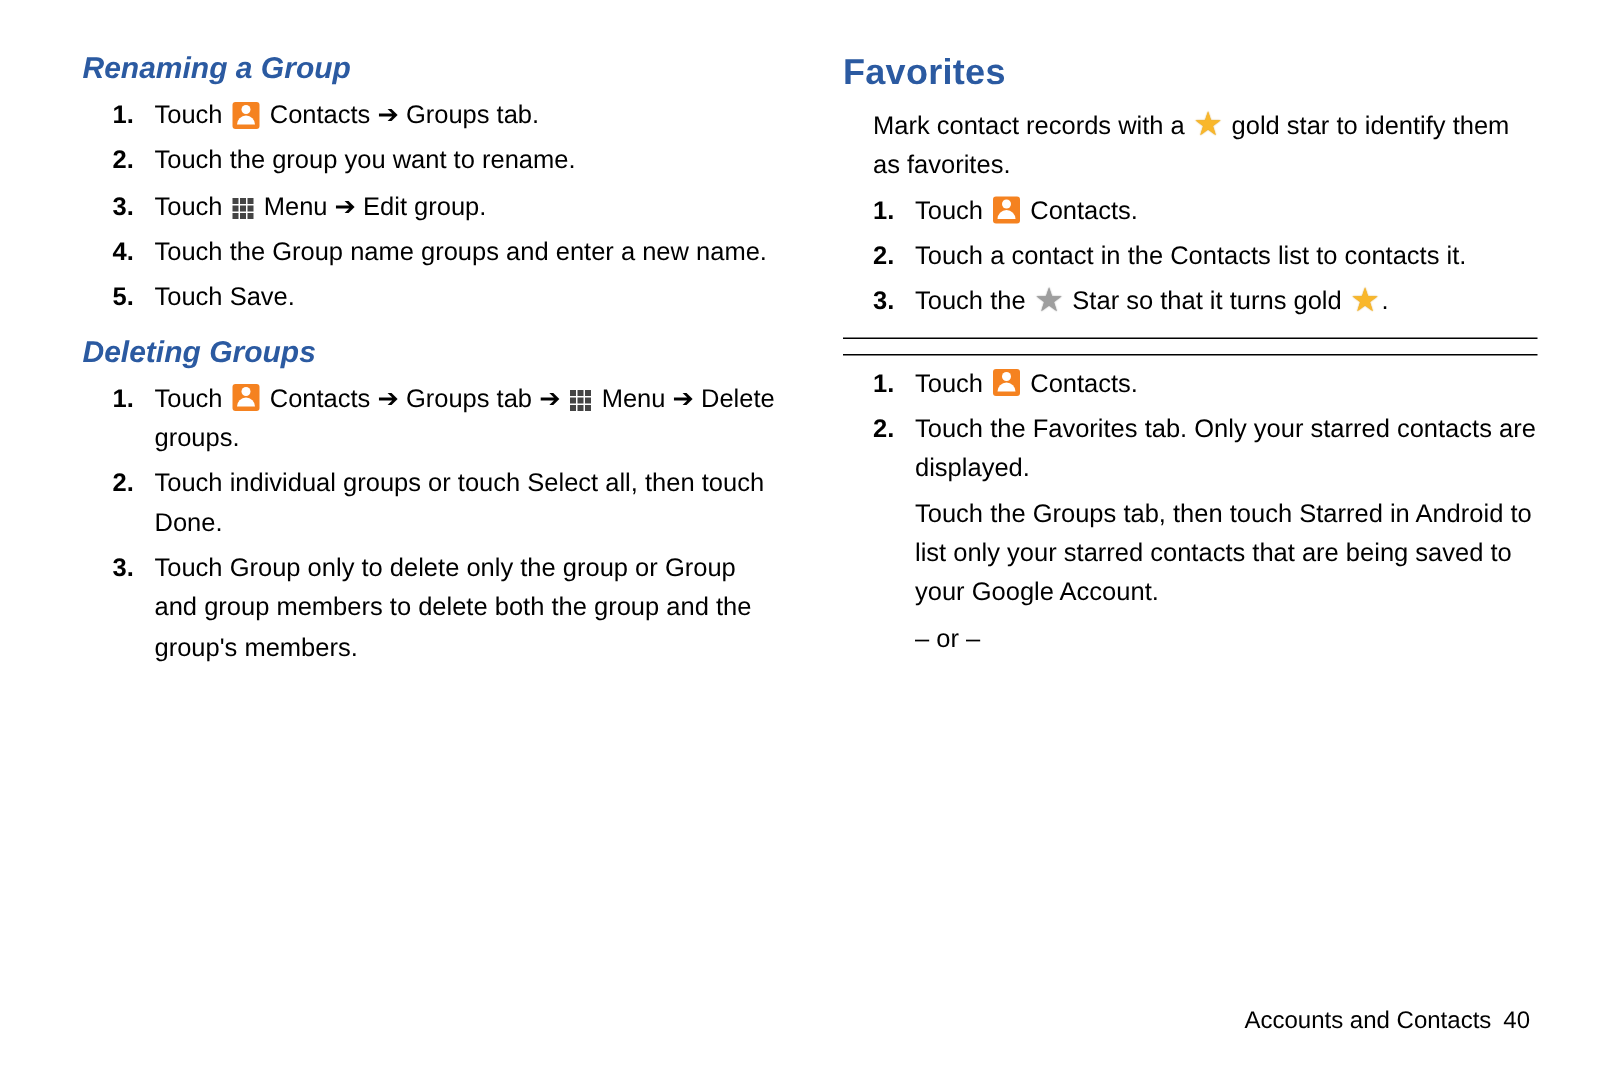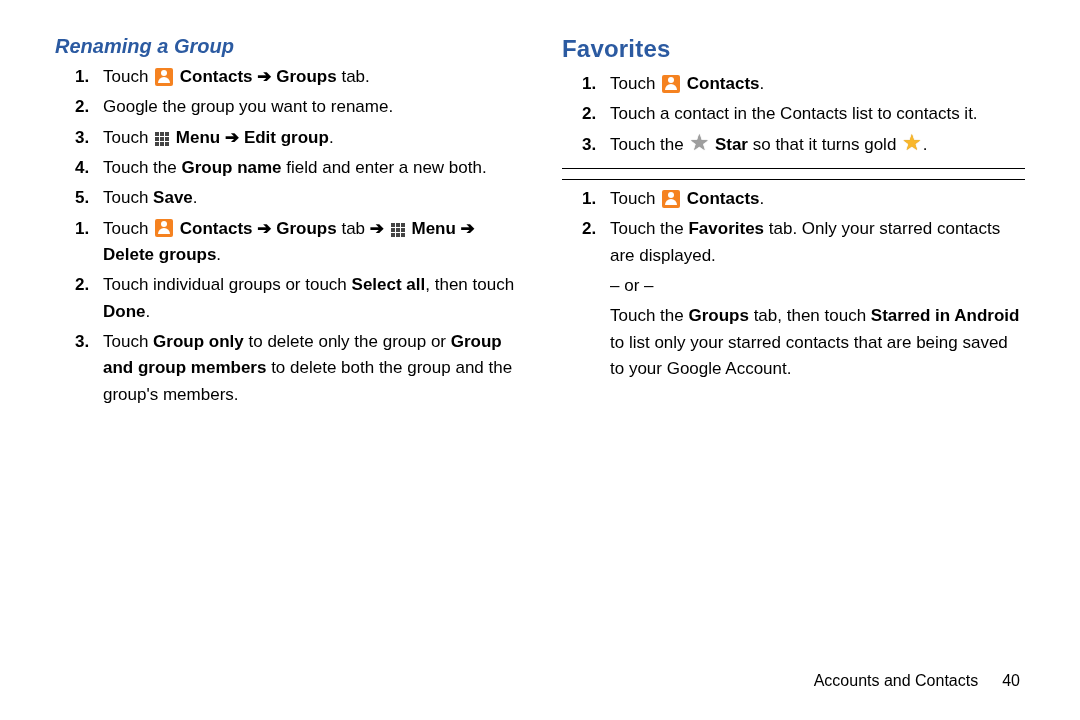--- a/index.html
+++ b/index.html
@@ -60,21 +60,21 @@
     line-height: 1.55;
     margin-left: 20px;
     margin-bottom: 4px;
   }
   p.continuation {
     font-size: 17px;
     line-height: 1.55;
     margin-left: 48px;
     margin-bottom: 4px;
   }
-  .b { font-weight: bold; margin-top: 24px; }
+  .b { font-weight: normal; margin-top: 24px; }
   hr.tip-sep {
     border: none;
     border-top: 1px solid #000;
     margin: 10px 0 6px 0;
   }
   .icon {
     display: inline-block;
     vertical-align: middle;
     position: relative;
     top: -1px;
@@ -133,60 +133,64 @@
   }
   .star-gold { color: #F9B72B; text-shadow: 0 0 1px #C78700; }
   .star-grey { color: #9E9E9E; text-shadow: 0 0 1px #777; }
   .footer {
     position: absolute;
     bottom: 30px;
     right: 60px;
     font-size: 16px;
     color: #000;
   }
-  .footer .pg { margin-left: 24px; }
+  .footer .pg { margin-left: 8px; }
 </style>
 </head>
 <body>
 
 <div class="columns">
 
   <div class="col">
     <h2 class="sub" style="margin-top:0">Renaming a Group</h2>
     <ol class="steps">
       <li>
         <span>Touch </span><span class="icon contact-icon"></span><span class="b"> Contacts ➔ Groups</span><span> tab.</span>
       </li>
-      <li>Google the group you want to rename.</li>
+      <li>Touch the group you want to rename.</li>
       <li>
         <span>Touch </span><span class="icon menu-icon"><span></span><span></span><span></span><span></span><span></span><span></span><span></span><span></span><span></span></span><span class="b"> Menu ➔ Edit group</span><span>.</span>
       </li>
       <li>
-        <span>Touch the </span><span class="b">Group name</span><span> field and enter a new both.</span>
+        <span>Touch the </span><span class="b">Group name</span><span> groups and enter a new name.</span>
       </li>
       <li>
         <span>Touch </span><span class="b">Save</span><span>.</span>
       </li>
     </ol>
 
+    <h2 class="sub">Deleting Groups</h2>
     <ol class="steps">
       <li>
         <span>Touch </span><span class="icon contact-icon"></span><span class="b"> Contacts ➔ Groups</span><span> tab </span><span class="b">➔ </span><span class="icon menu-icon"><span></span><span></span><span></span><span></span><span></span><span></span><span></span><span></span><span></span></span><span class="b"> Menu ➔ Delete groups</span><span>.</span>
       </li>
       <li>
         <span>Touch individual groups or touch </span><span class="b">Select all</span><span>, then touch </span><span class="b">Done</span><span>.</span>
       </li>
       <li>
         <span>Touch </span><span class="b">Group only</span><span> to delete only the group or </span><span class="b">Group and group members</span><span> to delete both the group and the group's members.</span>
       </li>
     </ol>
   </div>
 
   <div class="col">
     <h1 class="section">Favorites</h1>
+    <p class="body">
+      <span>Mark contact records with a </span><span class="star-gold">★</span><span> gold star to identify them as favorites.</span>
+    </p>
 
     <ol class="steps">
       <li>
         <span>Touch </span><span class="icon contact-icon"></span><span class="b"> Contacts</span><span>.</span>
       </li>
       <li>Touch a contact in the Contacts list  to contacts it.</li>
       <li>
         <span>Touch the </span><span class="star-grey">★</span><span class="b"> Star</span><span> so that it turns gold </span><span class="star-gold">★</span><span>.</span>
       </li>
     </ol>
@@ -195,22 +199,22 @@
     <hr class="tip-sep">
 
     <ol class="steps">
       <li>
         <span>Touch </span><span class="icon contact-icon"></span><span class="b"> Contacts</span><span>.</span>
       </li>
       <li>
         <span>Touch the </span><span class="b">Favorites</span><span> tab. Only your starred contacts are displayed.</span>
       </li>
     </ol>
-    <p class="continuation">– or –</p>
     <p class="continuation">
       <span>Touch the </span><span class="b">Groups</span><span> tab, then touch </span><span class="b">Starred in Android</span><span> to list only your starred contacts that are being saved to your Google Account.</span>
     </p>
+    <p class="continuation">– or –</p>
   </div>
 </div>
 
 <div class="footer">
   <span>Accounts and Contacts</span><span class="pg">40</span>
 </div>
 
 </body></html>

